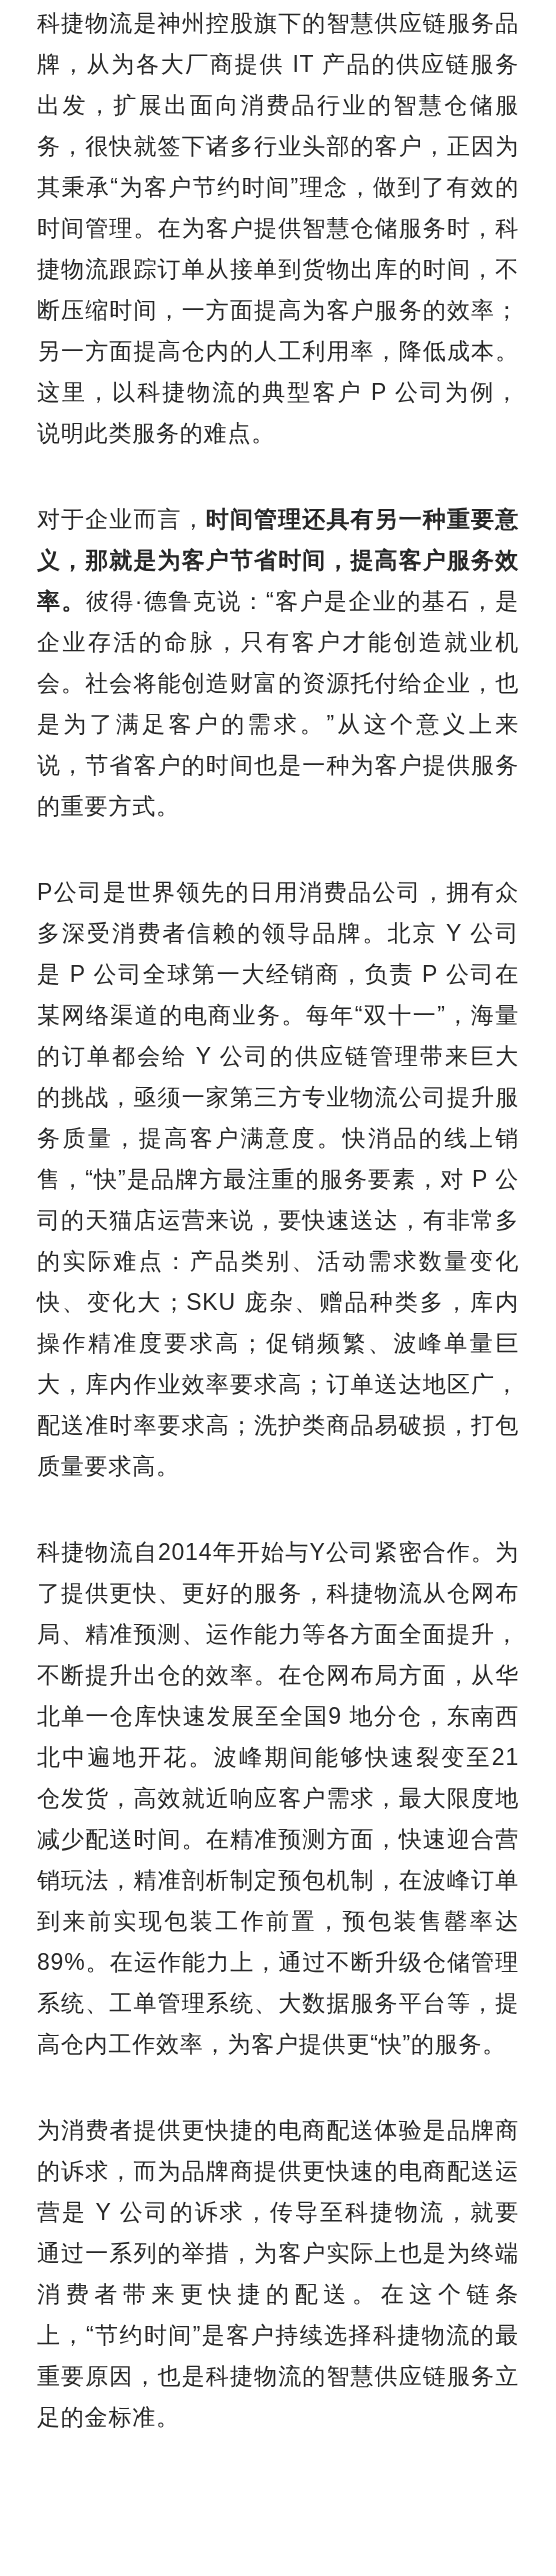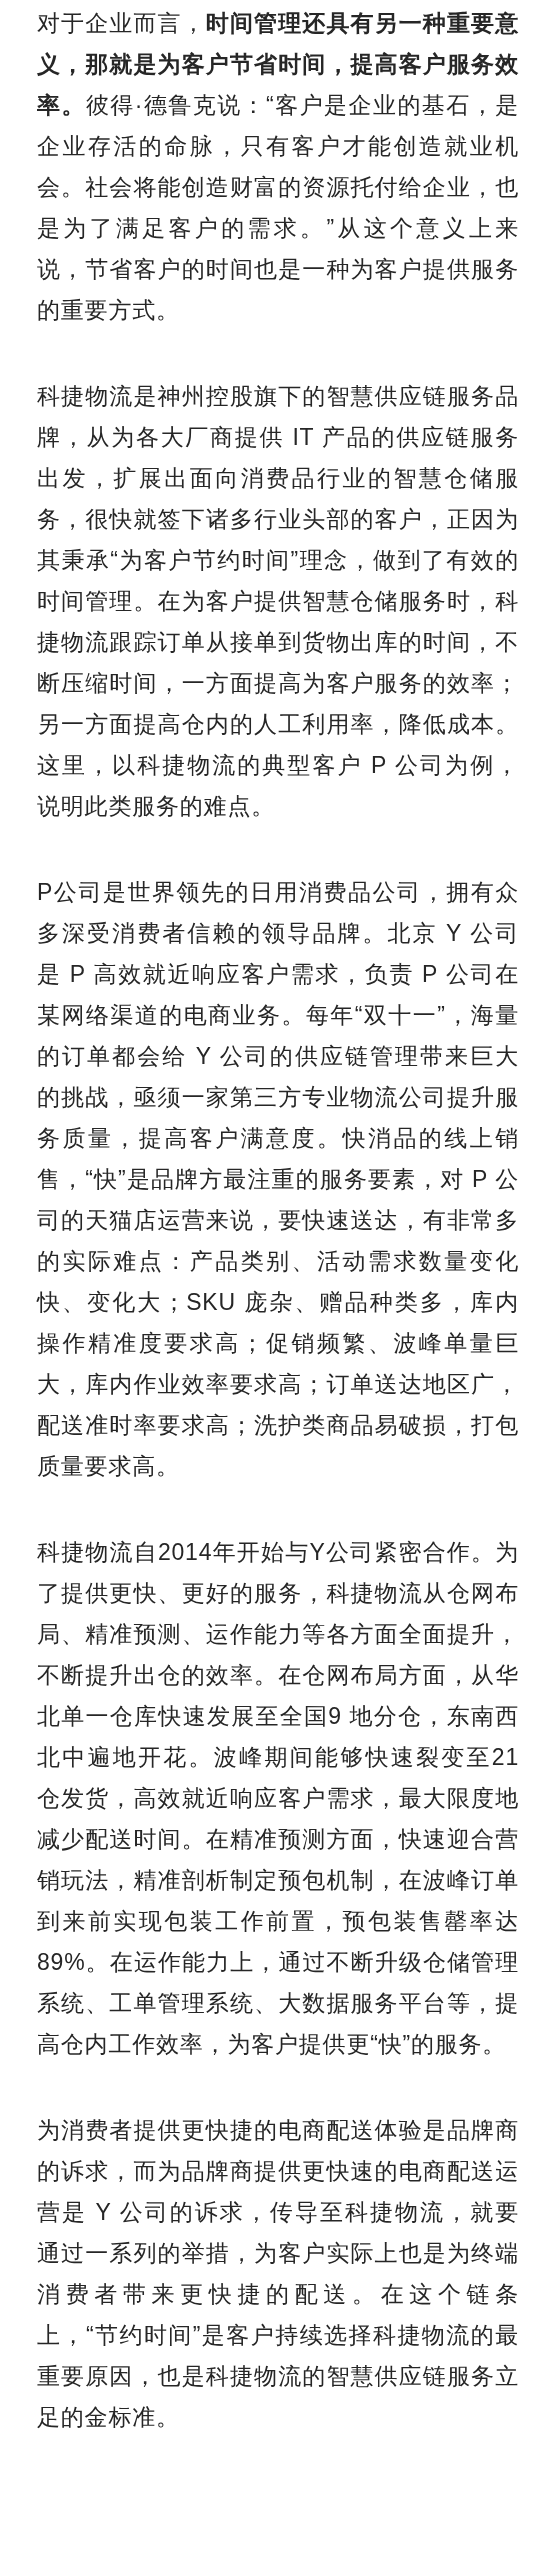--- a/index.html
+++ b/index.html
@@ -26,21 +26,21 @@
     margin:0 0 45px 0;
     font-weight:400;
   }
   .para b{font-weight:700;}
 </style>
 </head>
 <body>
 
 <main class="article">
   <section id="part1">
+      <p class="para"><span>科捷物流是神州控股旗下的智慧供应链服务品牌，从为各大厂商提供 IT 产品的供应链服务出发，扩展出面向消费品行业的智慧仓储服务，很快就签下诸多行业头部的客户，正因为其秉承“为客户节约时间”理念，做到了有效的时间管理。在为客户提供智慧仓储服务时，科捷物流跟踪订单从接单到货物出库的时间，不断压缩时间，一方面提高为客户服务的效率；另一方面提高仓内的人工利用率，降低成本。这里，以科捷物流的典型客户 P 公司为例，说明此类服务的难点。</span></p>
       <p class="para"><span>对于企业而言，</span><b>时间管理还具有另一种重要意义，那就是为客户节省时间，提高客户服务效率。</b><span>彼得·德鲁克说：“客户是企业的基石，是企业存活的命脉，只有客户才能创造就业机会。社会将能创造财富的资源托付给企业，也是为了满足客户的需求。”从这个意义上来说，节省客户的时间也是一种为客户提供服务的重要方式。</span></p>
-      <p class="para"><span>科捷物流是神州控股旗下的智慧供应链服务品牌，从为各大厂商提供 IT 产品的供应链服务出发，扩展出面向消费品行业的智慧仓储服务，很快就签下诸多行业头部的客户，正因为其秉承“为客户节约时间”理念，做到了有效的时间管理。在为客户提供智慧仓储服务时，科捷物流跟踪订单从接单到货物出库的时间，不断压缩时间，一方面提高为客户服务的效率；另一方面提高仓内的人工利用率，降低成本。这里，以科捷物流的典型客户 P 公司为例，说明此类服务的难点。</span></p>
-      <p class="para"><span>P公司是世界领先的日用消费品公司，拥有众多深受消费者信赖的领导品牌。北京 Y 公司是 P 高效就近响应客户需求，负责 P 公司在某网络渠道的电商业务。每年“双十一”，海量的订单都会给 Y 公司的供应链管理带来巨大的挑战，亟须一家第三方专业物流公司提升服务质量，提高客户满意度。快消品的线上销售，“快”是品牌方最注重的服务要素，对 P 公司的天猫店运营来说，要快速送达，有非常多的实际难点：产品类别、活动需求数量变化快、变化大；SKU 庞杂、赠品种类多，库内操作精准度要求高；促销频繁、波峰单量巨大，库内作业效率要求高；订单送达地区广，配送准时率要求高；洗护类商品易破损，打包质量要求高。</span></p>
+      <p class="para"><span>P公司是世界领先的日用消费品公司，拥有众多深受消费者信赖的领导品牌。北京 Y 公司是 P 公司全球第一大经销商，负责 P 公司在某网络渠道的电商业务。每年“双十一”，海量的订单都会给 Y 公司的供应链管理带来巨大的挑战，亟须一家第三方专业物流公司提升服务质量，提高客户满意度。快消品的线上销售，“快”是品牌方最注重的服务要素，对 P 公司的天猫店运营来说，要快速送达，有非常多的实际难点：产品类别、活动需求数量变化快、变化大；SKU 庞杂、赠品种类多，库内操作精准度要求高；促销频繁、波峰单量巨大，库内作业效率要求高；订单送达地区广，配送准时率要求高；洗护类商品易破损，打包质量要求高。</span></p>
       <p class="para"><span>科捷物流自2014年开始与Y公司紧密合作。为了提供更快、更好的服务，科捷物流从仓网布局、精准预测、运作能力等各方面全面提升，不断提升出仓的效率。在仓网布局方面，从华北单一仓库快速发展至全国9 地分仓，东南西北中遍地开花。波峰期间能够快速裂变至21 仓发货，高效就近响应客户需求，最大限度地减少配送时间。在精准预测方面，快速迎合营销玩法，精准剖析制定预包机制，在波峰订单到来前实现包装工作前置，预包装售罄率达89%。在运作能力上，通过不断升级仓储管理系统、工单管理系统、大数据服务平台等，提高仓内工作效率，为客户提供更“快”的服务。</span></p>
       <p class="para"><span>为消费者提供更快捷的电商配送体验是品牌商的诉求，而为品牌商提供更快速的电商配送运营是 Y 公司的诉求，传导至科捷物流，就要通过一系列的举措，为客户实际上也是为终端消费者带来更快捷的配送。在这个链条上，“节约时间”是客户持续选择科捷物流的最重要原因，也是科捷物流的智慧供应链服务立足的金标准。</span></p>
     </section>
 
 </main>
 
 
 </body></html>

